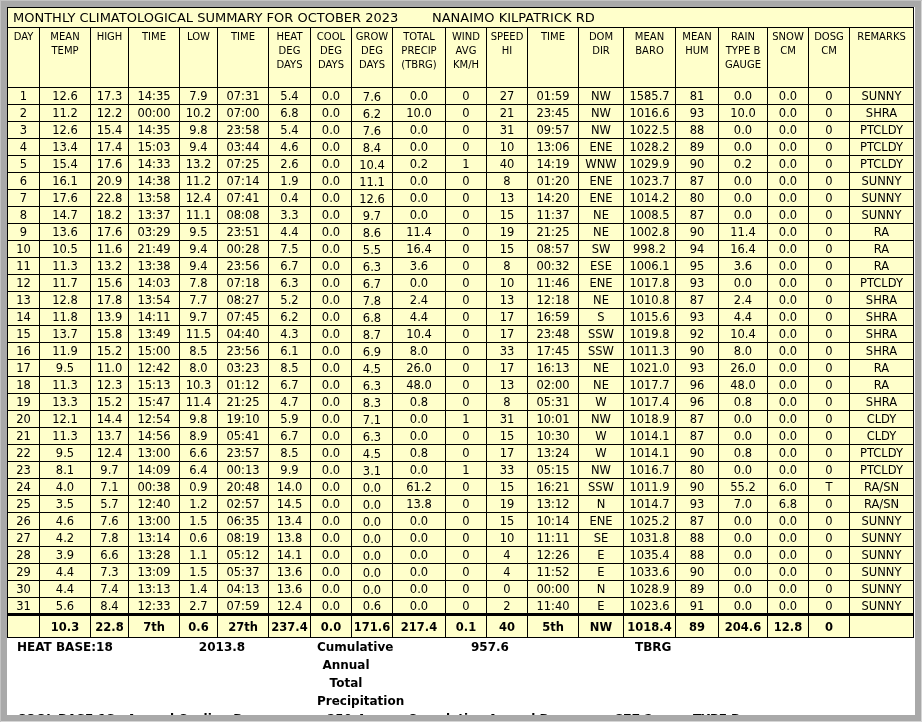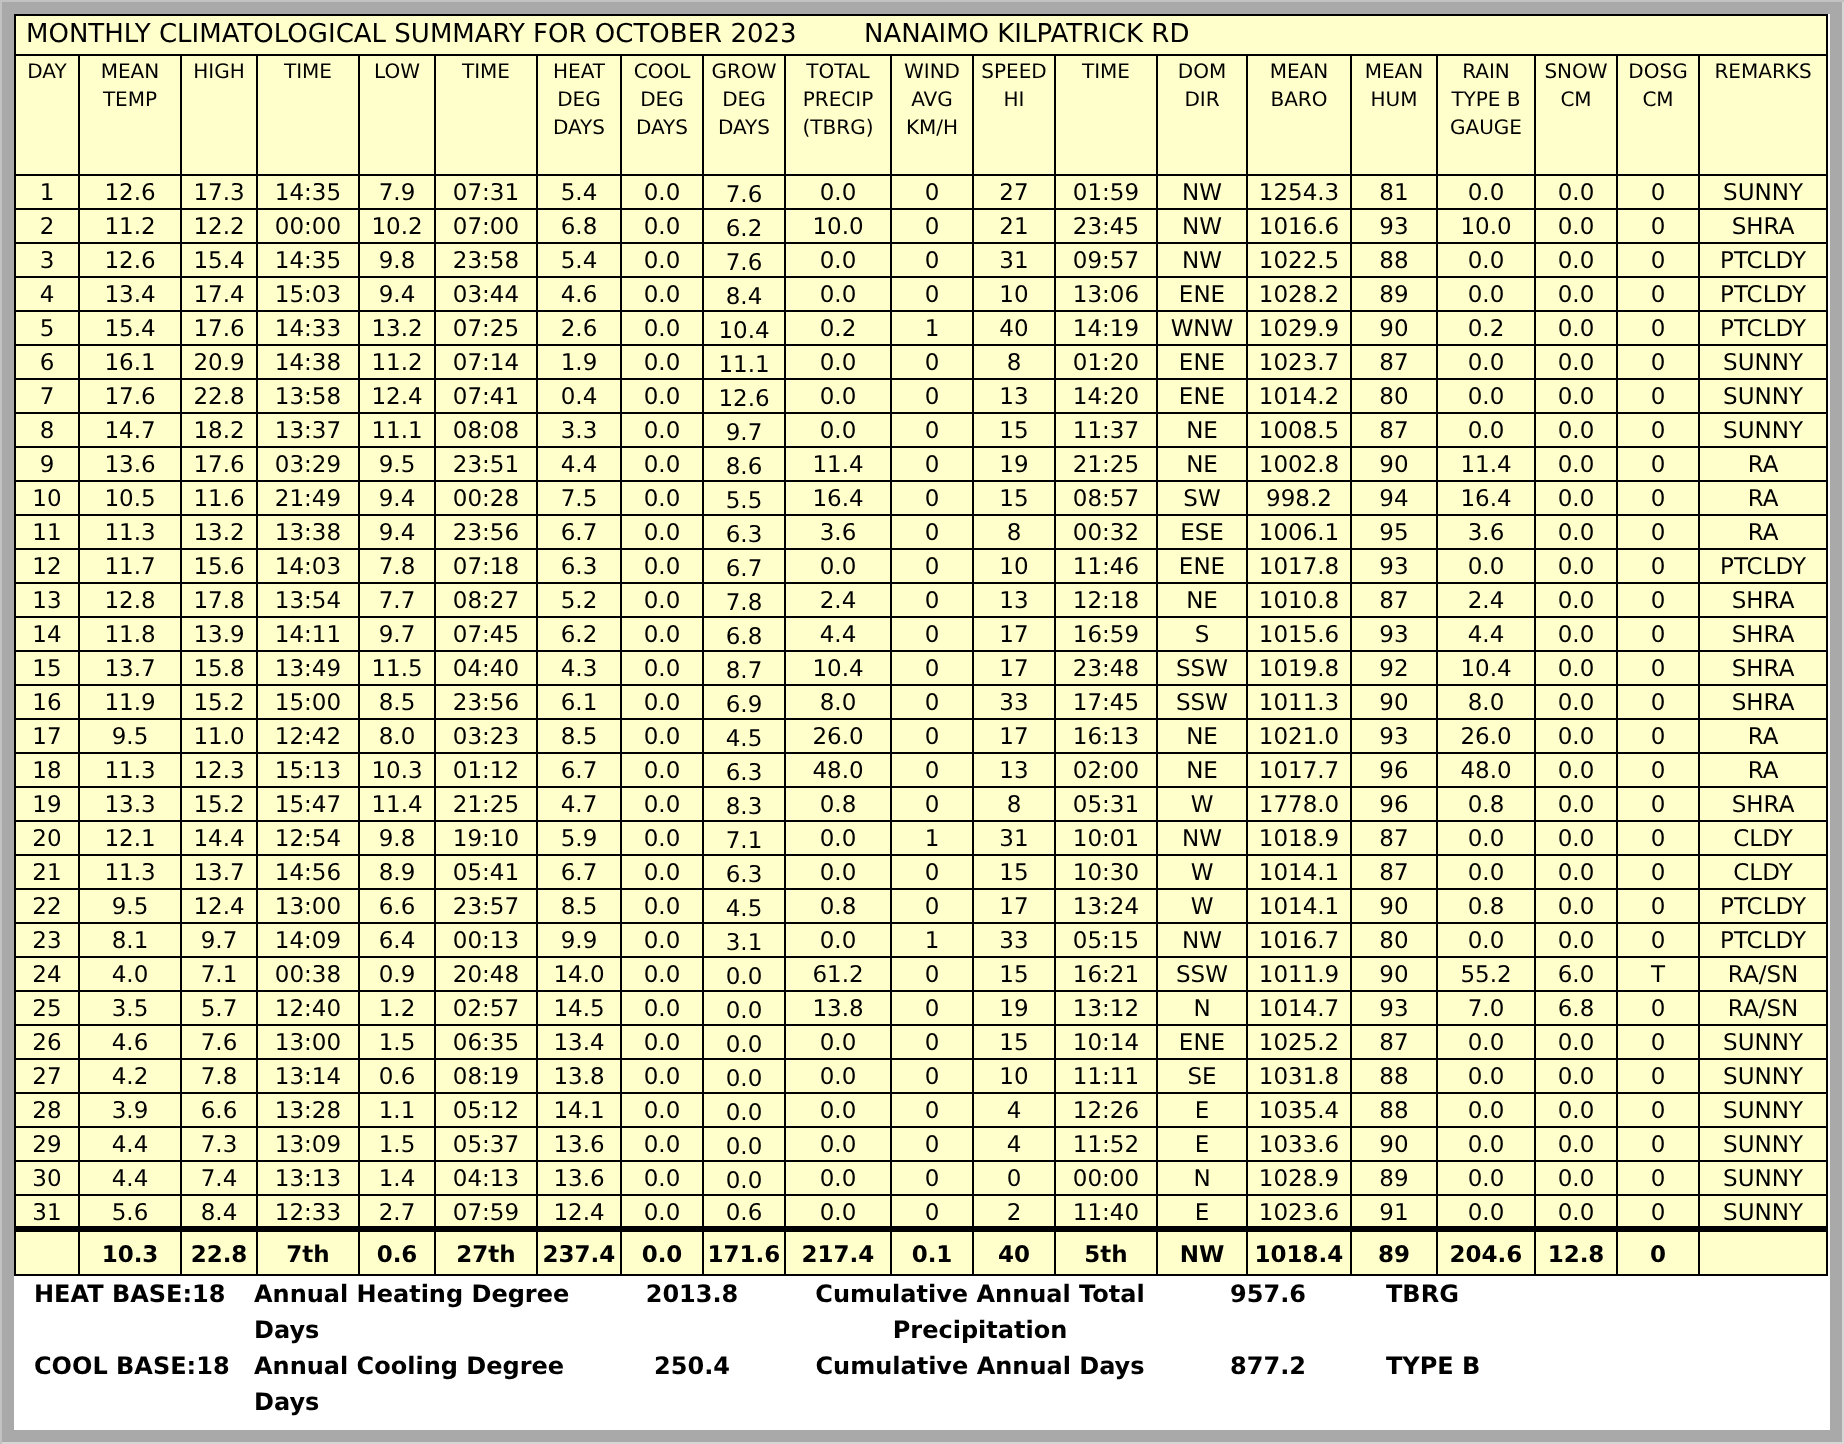--- a/index.html
+++ b/index.html
@@ -201,21 +201,21 @@
             <td>7.9</td>
             <td>07:31</td>
             <td>5.4</td>
             <td>0.0</td>
             <td class="col-grow">7.6</td>
             <td>0.0</td>
             <td>0</td>
             <td>27</td>
             <td>01:59</td>
             <td>NW</td>
-            <td>1254.3</td>
+            <td>1585.7</td>
             <td>81</td>
             <td>0.0</td>
             <td>0.0</td>
             <td>0</td>
             <td>SUNNY</td>
           </tr>
           <tr>
             <td>2</td>
             <td>11.2</td>
             <td>12.2</td>
@@ -597,21 +597,21 @@
             <td>11.4</td>
             <td>21:25</td>
             <td>4.7</td>
             <td>0.0</td>
             <td class="col-grow">8.3</td>
             <td>0.8</td>
             <td>0</td>
             <td>8</td>
             <td>05:31</td>
             <td>W</td>
-            <td>1778.0</td>
+            <td>1017.4</td>
             <td>96</td>
             <td>0.8</td>
             <td>0.0</td>
             <td>0</td>
             <td>SHRA</td>
           </tr>
           <tr>
             <td>20</td>
             <td>12.1</td>
             <td>14.4</td>
@@ -898,21 +898,20 @@
             <td>12.8</td>
             <td>0</td>
             <td></td>
           </tr>
       </tfoot>
     </table>
 
     <div class="footer">
       <div class="footer-row">
         <span class="f-base">HEAT BASE:18</span>
-        <span class="f-alabel">Annual Heating Degree Days</span>
         <span class="f-aval">2013.8</span>
         <span class="f-clabel">Cumulative Annual Total Precipitation</span>
         <span class="f-cval">957.6</span>
         <span class="f-gauge">TBRG</span>
       </div>
       <div class="footer-row">
         <span class="f-base">COOL BASE:18</span>
         <span class="f-alabel">Annual Cooling Degree Days</span>
         <span class="f-aval">250.4</span>
         <span class="f-clabel">Cumulative Annual Days</span>

